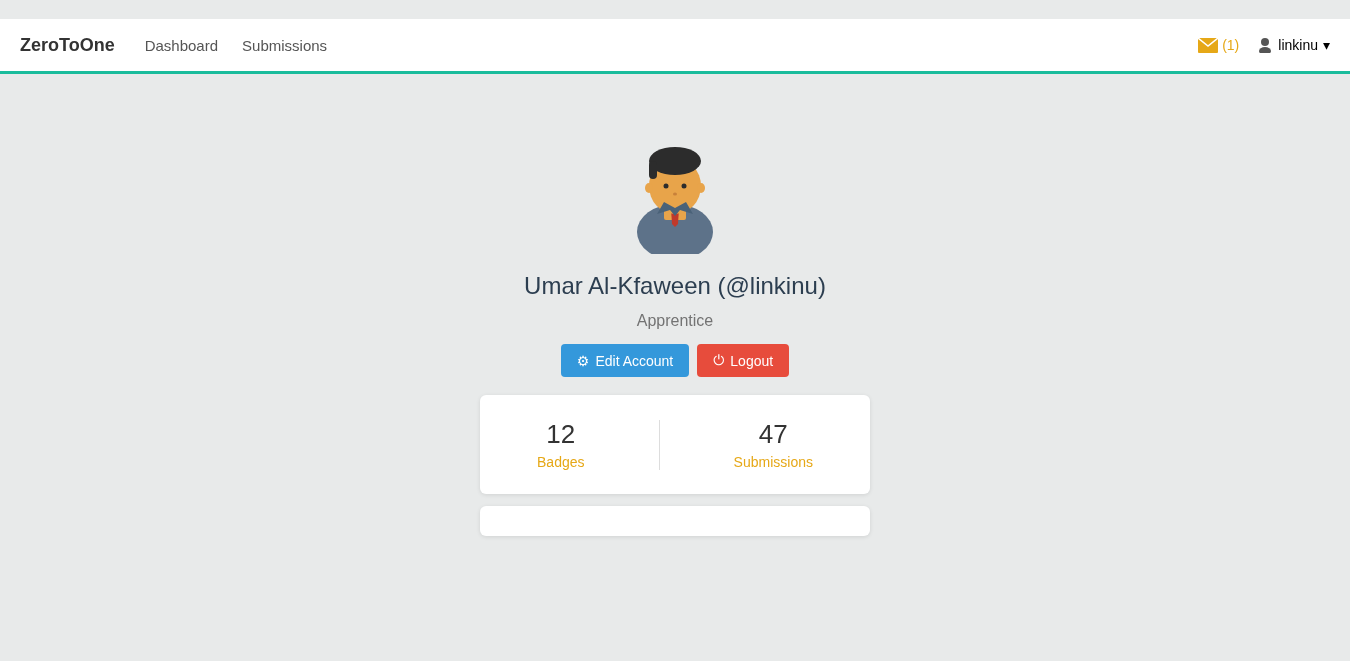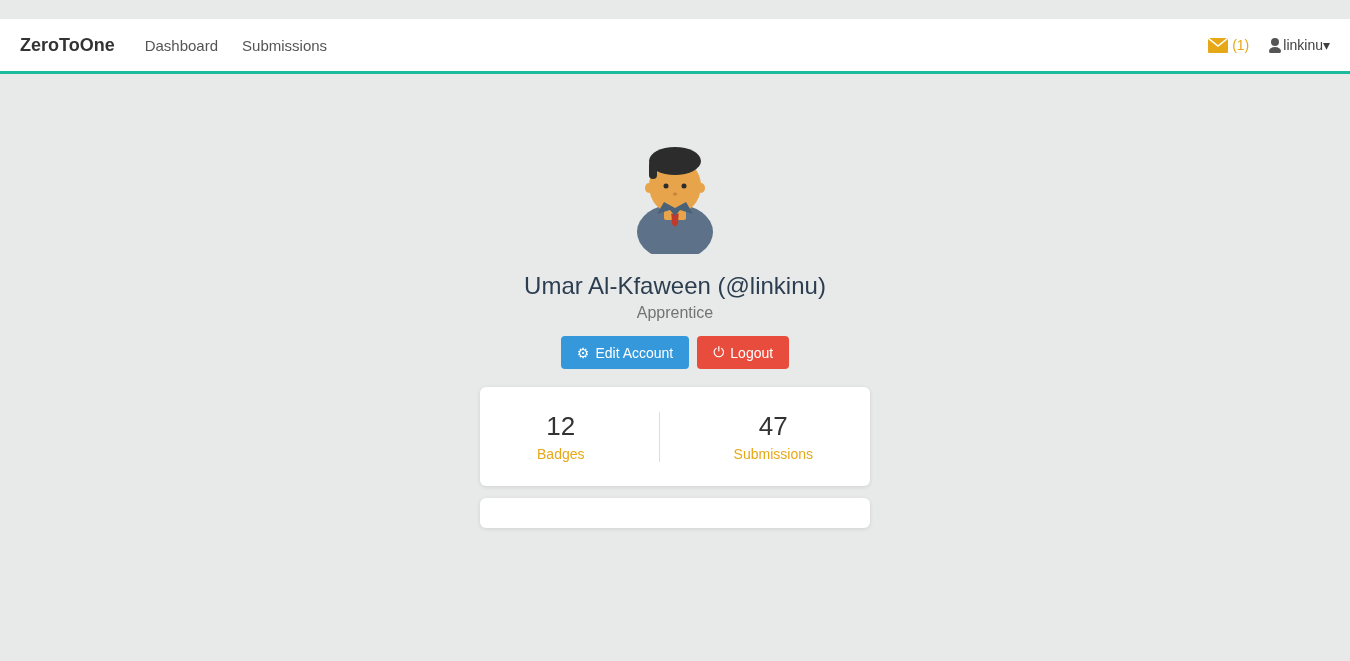--- a/index.html
+++ b/index.html
@@ -46,25 +46,26 @@
     }
     .navbar-messages {
       color: #e6a817;
       font-size: 14px;
       cursor: pointer;
       display: flex;
       align-items: center;
       gap: 4px;
     }
     .navbar-user {
-      color: #404040;
-      font-size: 14px;
-      cursor: pointer;
-      display: flex;
-      align-items: center;
+      color: #000000;
+      font-size: 14px;
+      cursor: pointer;
+      display: flex;
+      align-items: center;
+      gap: 5px;
     }
 
     
     .page-content {
       display: flex;
       flex-direction: column;
       align-items: center;
       padding-top: 40px;
     }
 
@@ -77,21 +78,21 @@
     .avatar-container svg {
       width: 140px;
       height: 140px;
     }
 
     
     .profile-name {
       font-size: 24px;
       color: #2c3e50;
       font-weight: 400;
-      margin-bottom: 4px;
+      margin-bottom: 12px;
     }
     .profile-role {
       color: #737373;
       font-size: 16px;
       margin-bottom: 14px;
     }
 
     
     .xp-bar-container {
       width: 390px;

